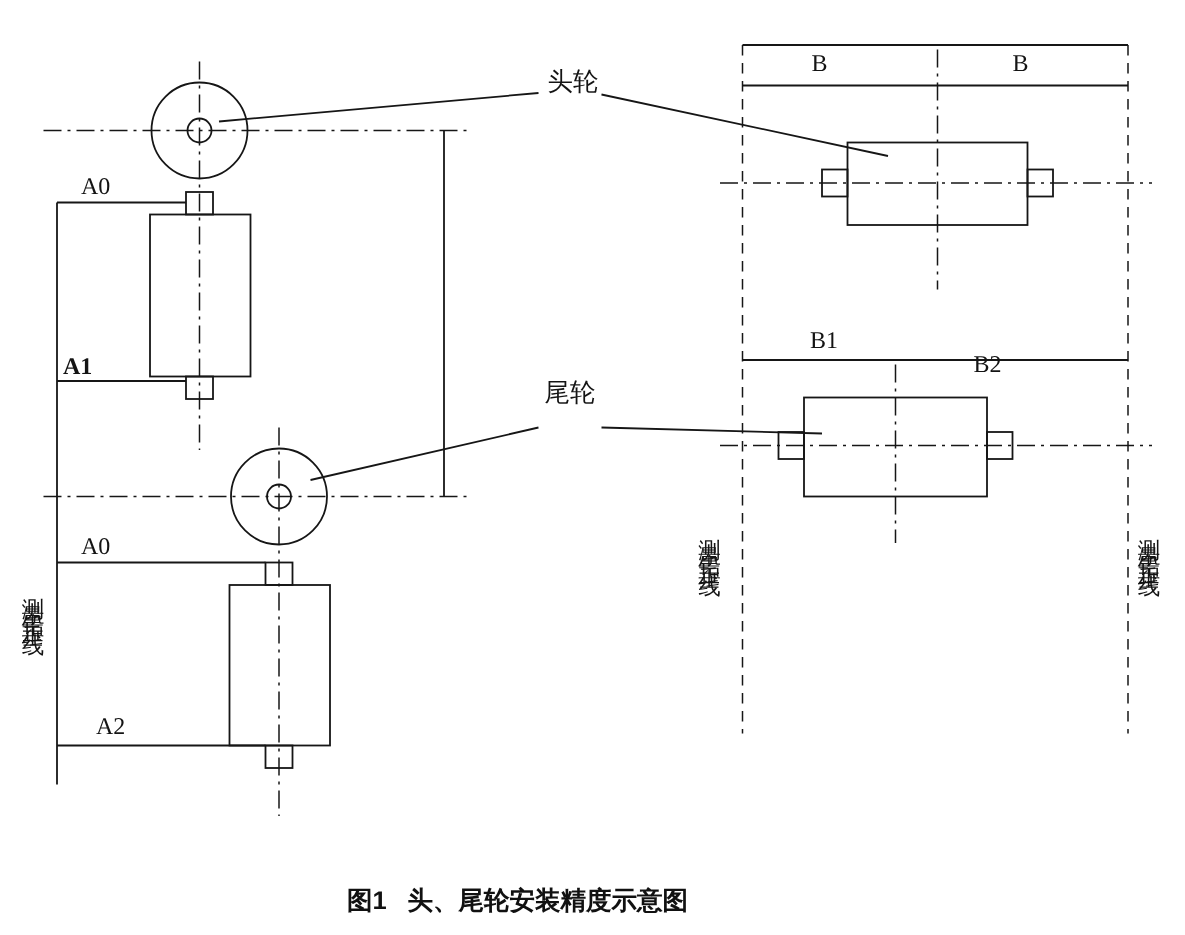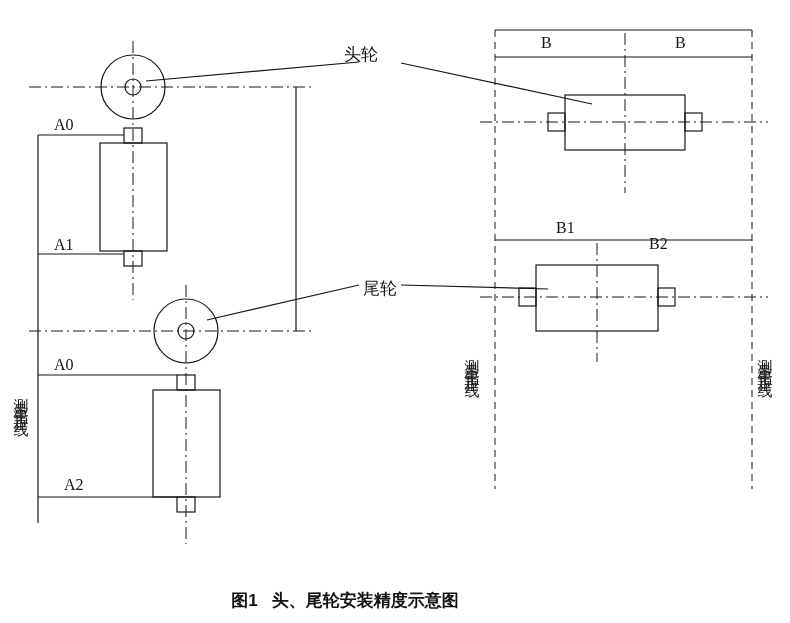--- a/index.html
+++ b/index.html
@@ -112,30 +112,30 @@
       <line class="s" x1="495" y1="240" x2="752" y2="240"></line>
       <line class="dd" x1="480" y1="297" x2="768" y2="297"></line>
       <line class="dd" x1="597" y1="243" x2="597" y2="362"></line>
       <rect class="s" x="536" y="265" width="122" height="66"></rect>
       <rect class="s" x="519" y="288" width="17" height="18"></rect>
       <rect class="s" x="658" y="288" width="17" height="18"></rect>
     </g>
   </svg>
 
   <div class="lbl" style="left:54px;  top:117px;">A0</div>
-  <div class="lbl" style="left:54px;  top:237px;">A1</div>
+  <div class="lbl" style="left:42px;  top:237px;font-weight:bold;">A1</div>
   <div class="lbl" style="left:54px;  top:357px;">A0</div>
   <div class="lbl" style="left:64px;  top:477px;">A2</div>
   <div class="lbl" style="left:541px; top:35px;">B</div>
   <div class="lbl" style="left:675px; top:35px;">B</div>
-  <div class="lbl" style="left:556px; top:220px;">B1</div>
+  <div class="lbl" style="left:540px; top:220px;">B1</div>
   <div class="lbl" style="left:649px; top:236px;">B2</div>
 
-  <div class="lbl cn" style="left:344px; top:46px;">头轮</div>
-  <div class="lbl cn" style="left:363px; top:280px;text-align:center;">尾轮</div>
+  <div class="lbl cn" style="left:365px; top:46px;">头轮</div>
+  <div class="lbl cn" style="left:363px; top:253px;text-align:center;">尾轮</div>
 
   <div class="vtext" style="left:14px;  top:386px;">测量铅垂线</div>
   <div class="vtext" style="left:465px; top:347px;">测量铅垂线</div>
   <div class="vtext" style="left:758px; top:347px;">测量铅垂线</div>
 
   <div class="caption">
     <span>图1</span><span class="gap"></span><span>头、尾轮安装精度示意图</span>
   </div>
 
 </div>

